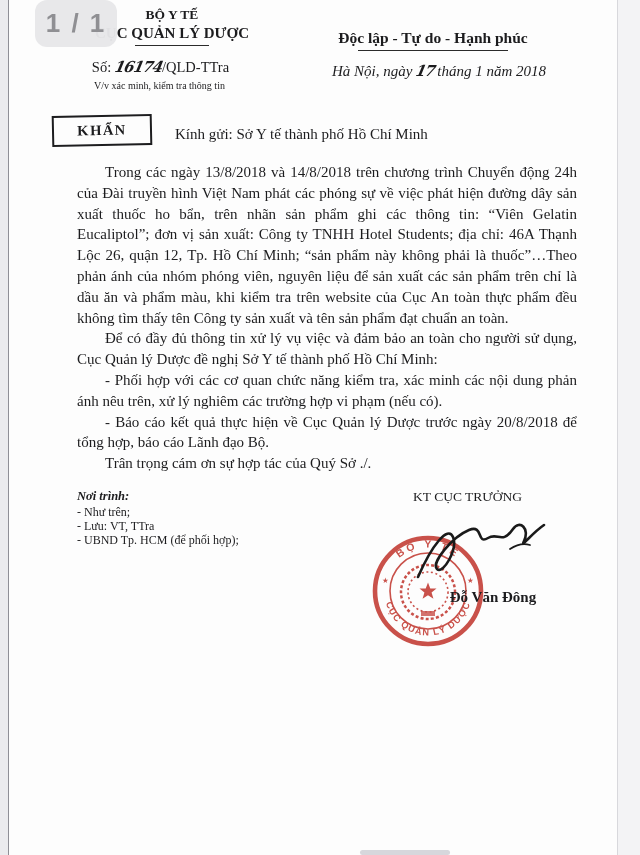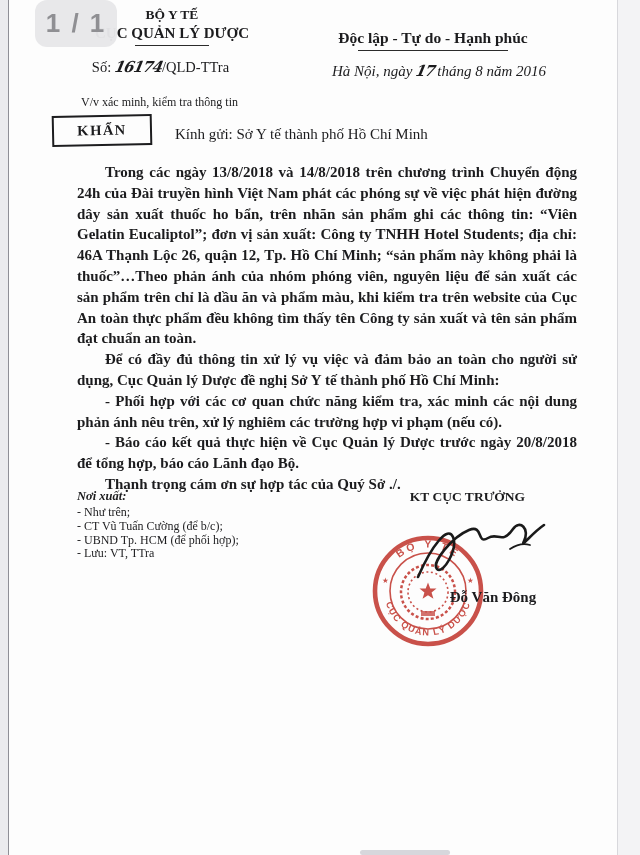--- a/index.html
+++ b/index.html
@@ -19,40 +19,40 @@
   .hdr-left .rule{width:74px;border-bottom:1.5px solid #2b2b2b;margin:3px auto 0;}
 
   .hdr-right{position:absolute;left:286px;top:9px;width:294px;text-align:center;}
   .hdr-right .l1{font-weight:bold;font-size:14px;white-space:nowrap;}
   .hdr-right .l2{font-weight:bold;font-size:15.5px;margin-top:20px;}
   .hdr-right .rule{width:150px;border-bottom:1.8px solid #2b2b2b;margin:3px auto 0;}
 
   .doc-no{position:absolute;left:58px;top:58px;width:205px;text-align:center;font-size:14.5px;white-space:nowrap;}
   .handwrite{display:inline-block;font-family:"DejaVu Serif",serif;font-style:italic;font-weight:bold;
              transform:skewX(-12deg);letter-spacing:-1px;font-size:15px;}
-  .doc-sub{position:absolute;left:52px;top:80px;width:215px;text-align:center;font-size:12px;margin-top:15px;}
+  .doc-sub{position:absolute;left:52px;top:80px;width:215px;text-align:center;font-size:10px;}
 
   .place-date{position:absolute;left:308px;top:62px;width:262px;text-align:center;font-style:italic;font-size:15px;white-space:nowrap;}
   .place-date .handwrite{margin:0 2px 0 4px;}
 
   .urgent-box{position:absolute;left:52px;top:115px;width:96px;height:27px;border:2px solid #1d1d1f;
               display:flex;align-items:center;justify-content:center;font-weight:bold;font-size:14.5px;
               letter-spacing:1.5px;transform:rotate(-1.2deg);background:#fdfdfd;}
 
   .recipient-line{position:absolute;left:166px;top:126px;font-size:15px;margin-left:9px;}
 
   .body-text{position:absolute;left:77px;top:162px;width:500px;}
-  .body-text p{margin:0;font-size:15px;line-height:20.8px;text-align:justify;text-indent:28px;font-weight:bold;}
+  .body-text p{margin:0;font-size:15px;line-height:20.8px;text-align:justify;text-indent:28px;}
 
   .footer-left{position:absolute;left:77px;top:489px;width:240px;}
   .footer-left .nn{font-weight:bold;font-style:italic;font-size:12.5px;margin-bottom:2px;}
   .footer-left .item{font-size:12px;line-height:13.8px;}
 
   .sig-titles{position:absolute;left:355px;top:489px;width:225px;text-align:center;}
-  .sig-titles div{font-weight:bold;font-size:13.5px;line-height:16px;white-space:nowrap;}
+  .sig-titles div{font-weight:normal;font-size:13.5px;line-height:16px;white-space:nowrap;}
 
   .seal{position:absolute;left:371px;top:534px;width:114px;height:114px;opacity:.88;}
   .signature{position:absolute;left:412px;top:515px;width:150px;height:82px;}
   .signer-name{position:absolute;left:398px;top:589px;width:190px;text-align:center;font-weight:bold;font-size:15px;white-space:nowrap;}
 
   .smudge{position:absolute;left:360px;top:850px;width:90px;height:5px;background:#d7d7dc;border-radius:3px;}
 </style>
 </head>
 <body>
 
@@ -76,44 +76,43 @@
     <div class="rule"></div>
   </div>
 
   <div class="doc-no">
     <span>Số:</span>
     <span class="handwrite">16174</span><span>/QLD-TTra</span>
   </div>
   <div class="doc-sub">V/v xác minh, kiểm tra thông tin</div>
 
   <div class="place-date">
-    <span>Hà Nội, ngày</span><span class="handwrite">17</span><span>tháng 8 năm 2016</span>
+    <span>Hà Nội, ngày</span><span class="handwrite">17</span><span>tháng 1 năm 2018</span>
   </div>
 
   <div class="urgent-box">
     <span>KHẨN</span>
   </div>
 
   <div class="recipient-line">Kính gửi: Sở Y tế thành phố Hồ Chí Minh</div>
 
   <div class="body-text">
       <p>Trong các ngày 13/8/2018 và 14/8/2018 trên chương trình Chuyển động 24h của Đài truyền hình Việt Nam phát các phóng sự về việc phát hiện đường dây sản xuất thuốc ho bẩn, trên nhãn sản phẩm ghi các thông tin: “Viên Gelatin Eucaliptol”; đơn vị sản xuất: Công ty TNHH Hotel Students; địa chỉ: 46A Thạnh Lộc 26, quận 12, Tp. Hồ Chí Minh; “sản phẩm này không phải là thuốc”…Theo phản ánh của nhóm phóng viên, nguyên liệu để sản xuất các sản phẩm trên chỉ là dầu ăn và phẩm màu, khi kiểm tra trên website của Cục An toàn thực phẩm đều không tìm thấy tên Công ty sản xuất và tên sản phẩm đạt chuẩn an toàn.</p>
       <p>Để có đầy đủ thông tin xử lý vụ việc và đảm bảo an toàn cho người sử dụng, Cục Quản lý Dược đề nghị Sở Y tế thành phố Hồ Chí Minh:</p>
       <p>- Phối hợp với các cơ quan chức năng kiểm tra, xác minh các nội dung phản ánh nêu trên, xử lý nghiêm các trường hợp vi phạm (nếu có).</p>
       <p>- Báo cáo kết quả thực hiện về Cục Quản lý Dược trước ngày 20/8/2018 để tổng hợp, báo cáo Lãnh đạo Bộ.</p>
-      <p>Thạnh trọng cám ơn sự hợp tác của Quý Sở ./.</p>
+      <p>Trân trọng cám ơn sự hợp tác của Quý Sở ./.</p>
     </div>
 
   <div class="footer-left">
-    <div class="nn">Nơi xuất:</div>
+    <div class="nn">Nơi trình:</div>
     <div>
         <div class="item">- Như trên;</div>
-        <div class="item">- CT Vũ Tuấn Cường (để b/c);</div>
+        <div class="item">- Lưu: VT, TTra</div>
         <div class="item">- UBND Tp. HCM (để phối hợp);</div>
-        <div class="item">- Lưu: VT, TTra</div>
       </div>
   </div>
 
   <div class="sig-titles">
     <div>KT CỤC TRƯỞNG</div>
   </div>
 
   <svg class="seal" viewBox="-57 -57 114 114">
     <circle cx="0" cy="0" r="53" fill="none" stroke="#c23a32" stroke-width="4.6"></circle>
     <circle cx="0" cy="0" r="38" fill="none" stroke="#c23a32" stroke-width="1.6"></circle>

